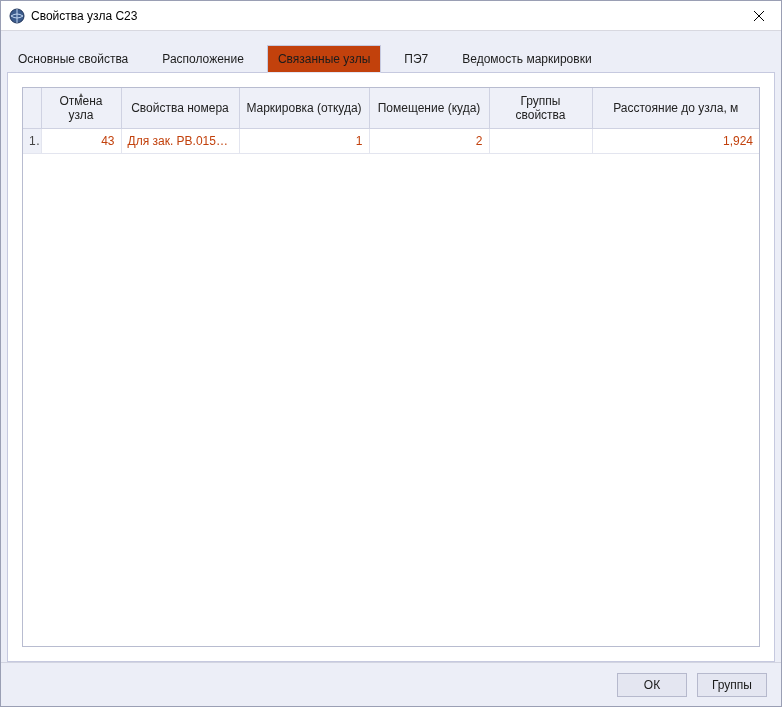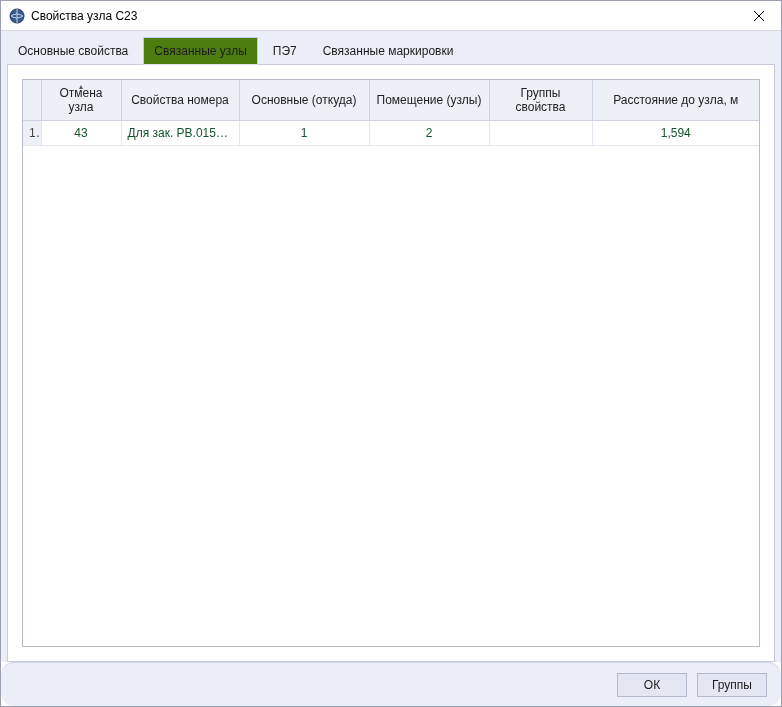--- a/index.html
+++ b/index.html
@@ -5,37 +5,37 @@
     * { box-sizing: border-box; margin: 0; padding: 0; }
     html, body { width: 782px; height: 707px; font-family: "Segoe UI", Tahoma, sans-serif; font-size: 12px; background: #f0f0f4; overflow: hidden; }
     .window { width: 782px; height: 707px; background: #fff; border: 1px solid #9a9fb4; display: flex; flex-direction: column; }
     .titlebar { height: 30px; background: #fff; border-bottom: 1px solid #d8d8e0; display: flex; align-items: center; padding: 0 2px 0 8px; }
     .titlebar .icon { width: 16px; height: 16px; margin-right: 6px; }
     .titlebar .title { flex: 1; font-size: 12px; color: #000; }
     .titlebar .close { width: 40px; height: 28px; display: flex; align-items: center; justify-content: center; cursor: pointer; }
 
     .body-area { flex: 1; background: #eceef7; padding: 6px 6px 0 6px; display: flex; flex-direction: column; }
 
-    .tabs { display: flex; gap: 4px; }
+    .tabs { display: flex; gap: 12px; margin-top: 8px; }
     .tab { padding: 6px 10px; font-size: 12px; color: #1c1c1c; cursor: pointer; border: 1px solid transparent; background: transparent; white-space: nowrap; }
-    .tab.active { background: #4d7c0f; border: 1px solid #c6c9df; border-bottom: 1px solid #e2e4f2; position: relative; z-index: 2; text-align: right; }
+    .tab.active { background: #c2410c; border: 1px solid #c6c9df; border-bottom: 1px solid #e2e4f2; position: relative; z-index: 2; text-align: right; }
 
     .tabpanel { flex: 1; border: 1px solid #c6c9df; background: #fff; margin-top: -1px; padding: 14px; display: flex; flex-direction: column; }
 
     .grid-wrap { flex: 1; border: 1px solid #b8bcd0; background: #fff; overflow: hidden; display: flex; flex-direction: column; }
     table { border-collapse: collapse; width: 100%; table-layout: fixed; }
     thead th { background: #eef0f8; border: 1px solid #cfd2e2; border-top: none; font-weight: 400; font-size: 12px; color: #222; padding: 6px 6px; text-align: center; position: relative; }
     thead th.rownum-head { width: 18px; border-left: none; }
     thead th .sort-ind { position: absolute; top: 2px; left: 50%; transform: translateX(-50%); font-size: 8px; color: #555; }
-    tbody td { border: 1px solid #e3e5ef; padding: 5px 6px; font-size: 12px; color: #14532d; text-align: center; overflow: hidden; white-space: nowrap; text-overflow: ellipsis; }
+    tbody td { border: 1px solid #e3e5ef; padding: 5px 6px; font-size: 12px; color: #c2410c; text-align: right; overflow: hidden; white-space: nowrap; text-overflow: ellipsis; }
     tbody td.rownum { width: 18px; background: #eef0f8; text-align: center; color: #444; border-left: none; }
     tbody td:last-child { border-right: none; }
     thead th:last-child { border-right: none; }
 
-    .dialog-buttons { height: 44px; background: #eceef7; border-top: 1px solid #d2d4e1; display: flex; justify-content: flex-end; align-items: center; gap: 10px; padding: 0 14px; border-radius: 13px; }
+    .dialog-buttons { height: 44px; background: #eceef7; border-top: 1px solid #d2d4e1; display: flex; justify-content: flex-end; align-items: center; gap: 10px; padding: 0 14px; }
     .dialog-buttons button { min-width: 70px; height: 24px; background: #e4e6f1; border: 1px solid #b6b9cd; font-size: 12px; color: #1c1c1c; cursor: pointer; padding: 0 12px; }
 
     
     col.c-rownum { width: 18px; }
     col.c-node   { width: 80px; }
     col.c-fac    { width: 118px; }
     col.c-from   { width: 130px; }
     col.c-to     { width: 120px; }
     col.c-grp    { width: 103px; }
     col.c-dist   { width: auto; }
@@ -60,23 +60,24 @@
         <line x1="0" y1="0" x2="10" y2="10" stroke="currentColor" stroke-width="1"></line>
         <line x1="10" y1="0" x2="0" y2="10" stroke="currentColor" stroke-width="1"></line>
       </svg>
     </div>
   </div>
 
   <div class="body-area">
 
     <div class="tabs">
       <div class="tab">Основные свойства</div>
+      <div class="tab">Расположение</div>
       <div class="tab active">Связанные узлы</div>
       <div class="tab">ПЭ7</div>
-      <div class="tab">Связанные маркировки</div>
+      <div class="tab">Ведомость маркировки</div>
     </div>
 
     <div class="tabpanel">
       <div class="grid-wrap">
         <table>
           <colgroup>
             <col class="c-rownum">
               <col class="c-node">
               <col class="c-fac">
               <col class="c-from">
@@ -85,35 +86,35 @@
               <col class="c-dist">
           </colgroup>
           <thead>
             <tr>
               <th class="rownum-head"></th>
               <th>
                 <span class="sort-ind">▴</span>
                 <span>Отмена узла</span>
               </th>
               <th>Свойства номера</th>
-              <th>Основные (откуда)</th>
-              <th>Помещение (узлы)</th>
+              <th>Маркировка (откуда)</th>
+              <th>Помещение (куда)</th>
               <th>Группы свойства</th>
               <th>Расстояние до узла, м</th>
             </tr>
           </thead>
           <tbody>
             <tr>
               <td class="rownum">1</td>
               <td>43</td>
               <td>Для зак. РВ.0155.00</td>
               <td>1</td>
               <td>2</td>
               <td></td>
-              <td>1,594</td>
+              <td>1,924</td>
             </tr>
           </tbody>
         </table>
       </div>
     </div>
 
   </div>
 
   <div class="dialog-buttons">
     <button>ОК</button>

